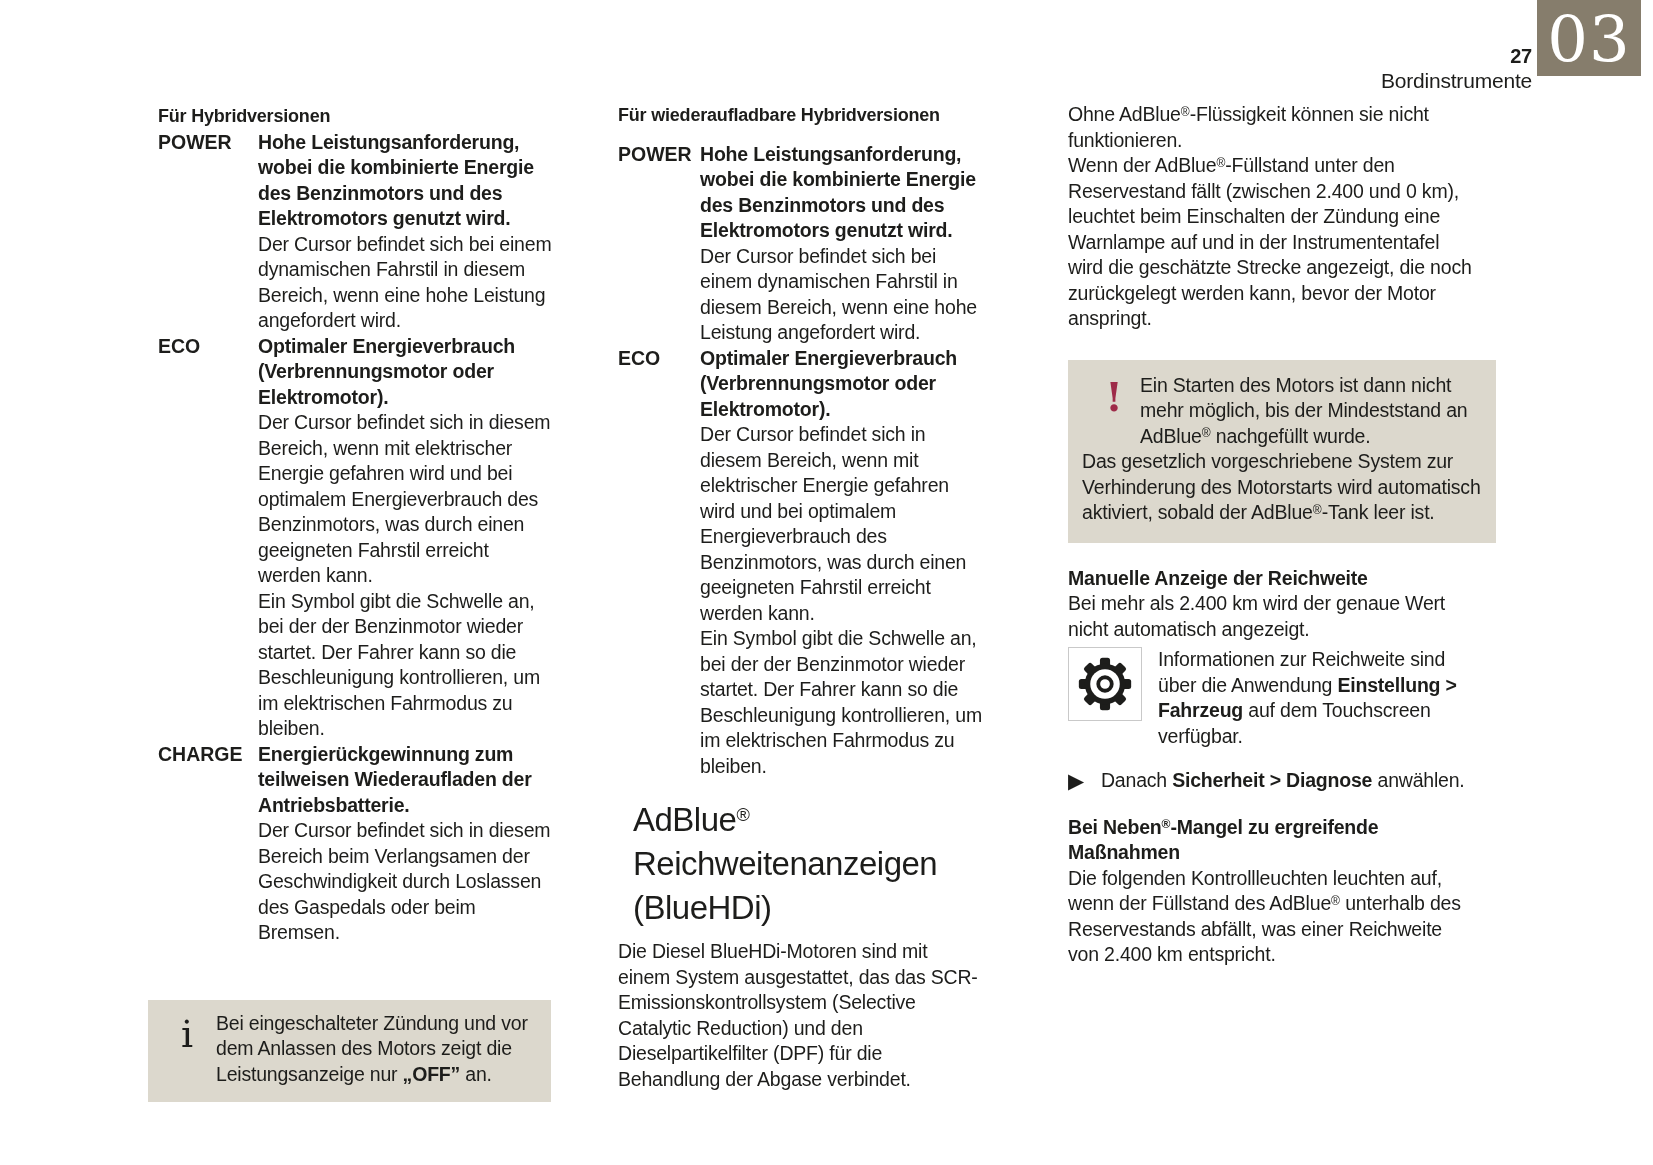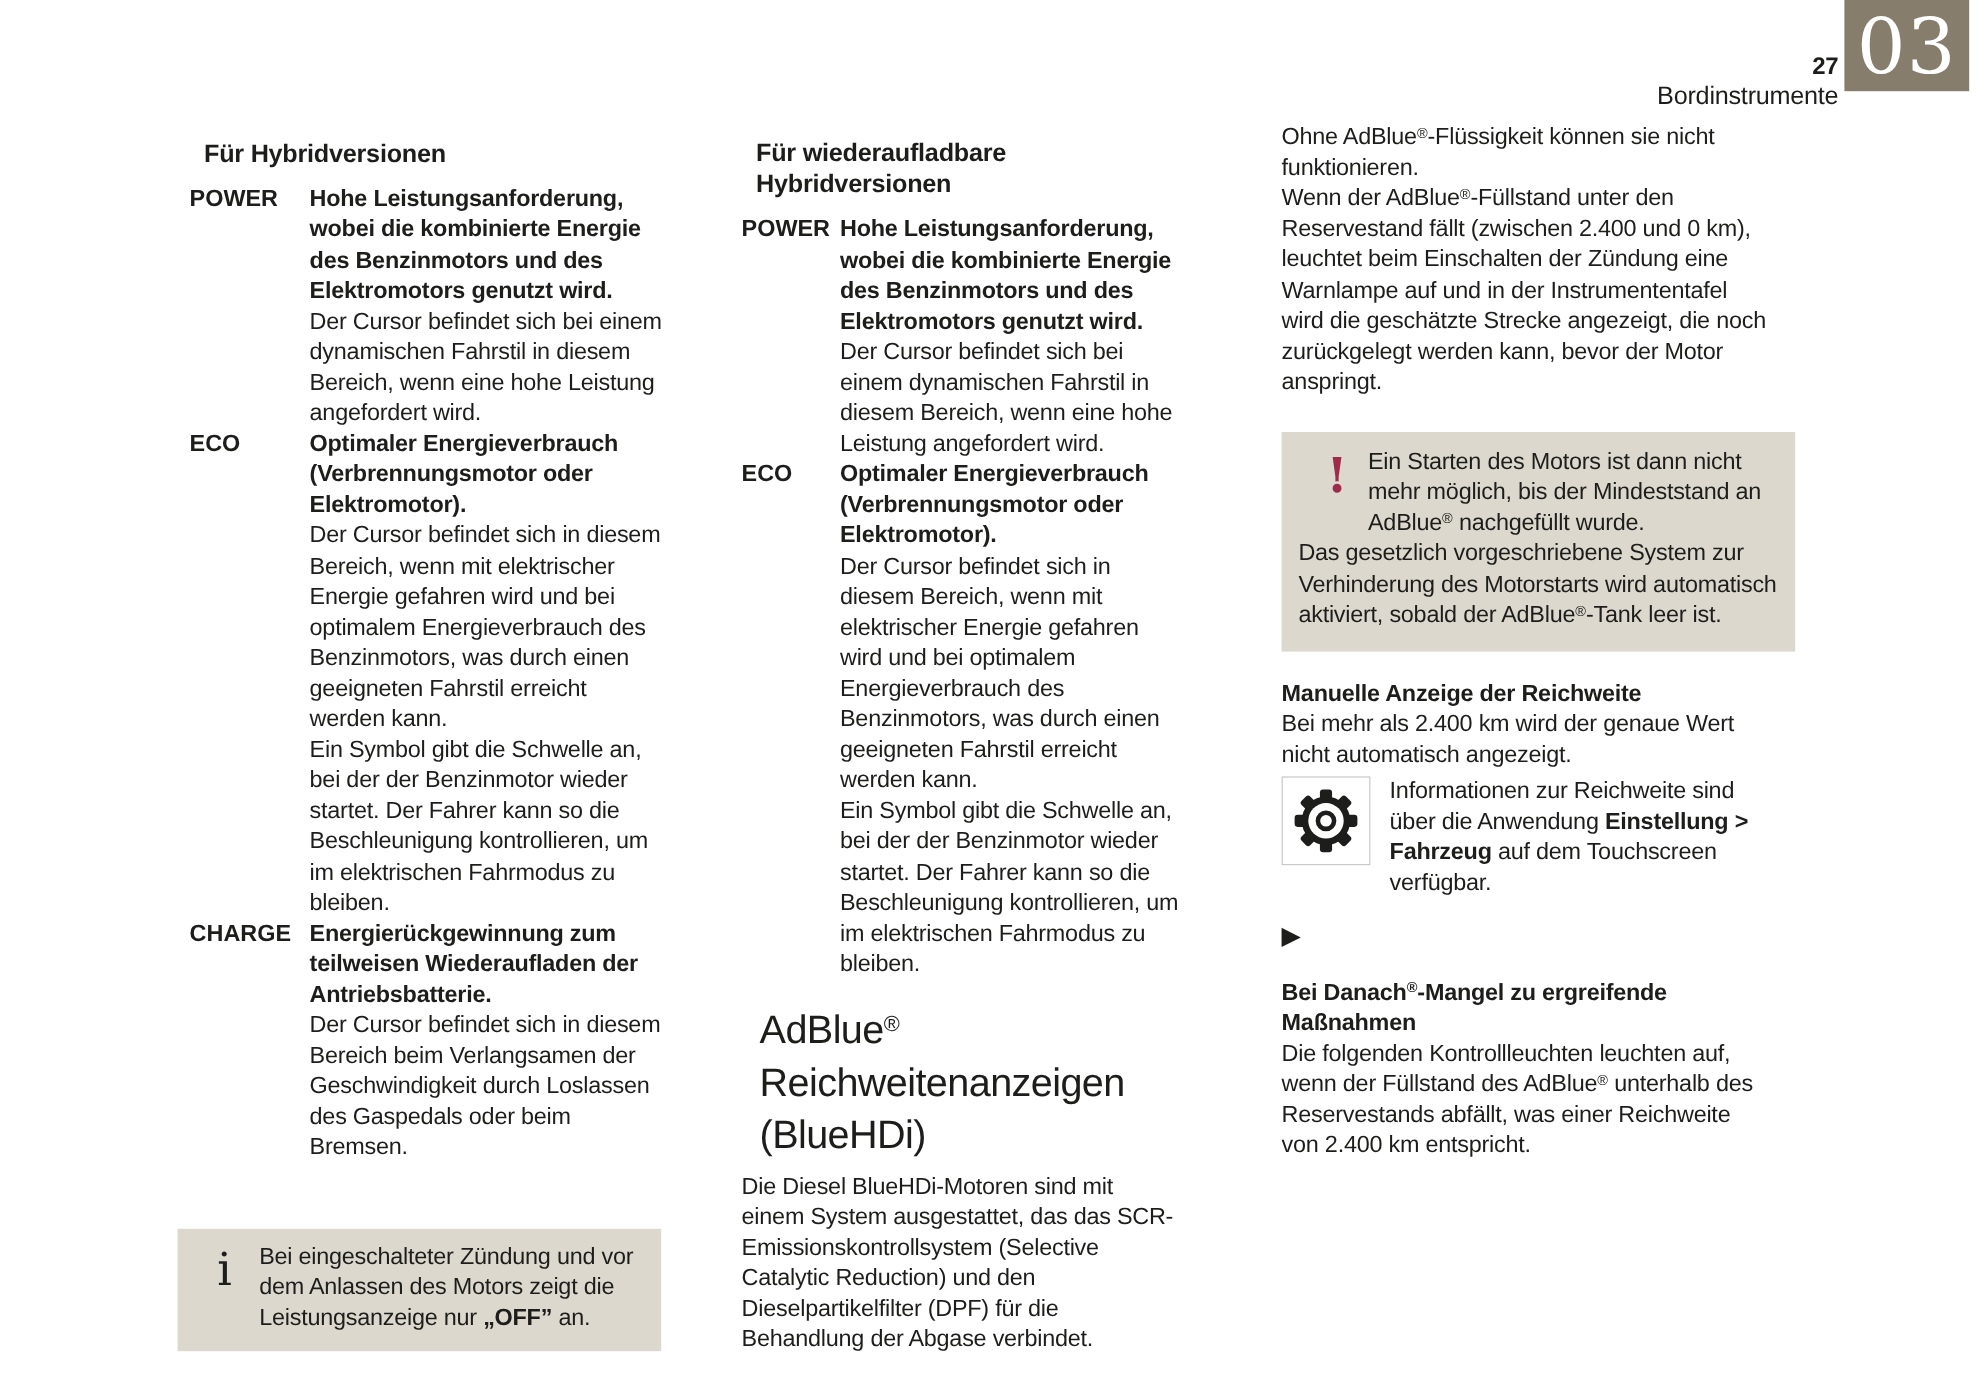--- a/index.html
+++ b/index.html
@@ -24,21 +24,21 @@
   .chapter-badge span{
     font-family:"DejaVu Serif",serif;font-weight:400;color:#ffffff;
     font-size:64px;line-height:1;letter-spacing:1px;padding-top:4px;
   }
 
   
   .col{position:absolute;top:104px;}
   .col1{left:158px;width:394px;}
   .col2{left:618px;width:364px;top:103px;}
   .col3{left:1068px;width:406px;top:102px;}
-  h3{font-size:21px;line-height:25.5px;font-weight:700;margin:12px;}
+  h3{font-size:18px;line-height:25.5px;font-weight:700;margin:0;}
   .col2 h3{margin-bottom:13px;}
   h4{font-size:19.5px;line-height:25.5px;font-weight:700;margin:0;}
 
   .entry{display:flex;align-items:flex-start;}
   .entry .lbl{font-weight:700;flex:0 0 100px;letter-spacing:0;}
   .col2 .entry .lbl{flex:0 0 82px;}
   .entry .txt{flex:1;}
   .entry .lead{font-weight:700;}
 
   
@@ -177,17 +177,18 @@
         </g>
         <circle cx="32" cy="32" r="17.5" fill="#ffffff"></circle>
         <circle cx="32" cy="32" r="8" fill="none" stroke="#1d1d1b" stroke-width="4.5"></circle>
       </svg>
     </div>
     <p class="txt"><span>Informationen zur Reichweite sind über die Anwendung </span><span class="b">Einstellung &gt; Fahrzeug</span><span> auf dem Touchscreen verfügbar.</span></p>
   </div>
 
   <div class="actionrow">
     <span class="tri">▶</span>
+    <p><span>Danach </span><span class="b">Sicherheit &gt; Diagnose</span><span> anwählen.</span></p>
   </div>
 
-  <h4 class="mt22"><span class="b">Bei Danach</span><sup class="b">®</sup><span class="b">-Mangel zu ergreifende Maßnahmen</span></h4>
+  <h4 class="mt22"><span class="b">Bei Neben</span><sup class="b">®</sup><span class="b">-Mangel zu ergreifende Maßnahmen</span></h4>
   <p><span>Die folgenden Kontrollleuchten leuchten auf, wenn der Füllstand des AdBlue</span><sup>®</sup><span> unterhalb des Reservestands abfällt, was einer Reichweite von 2.400 km entspricht.</span></p>
 </section>
 
 </body></html>

